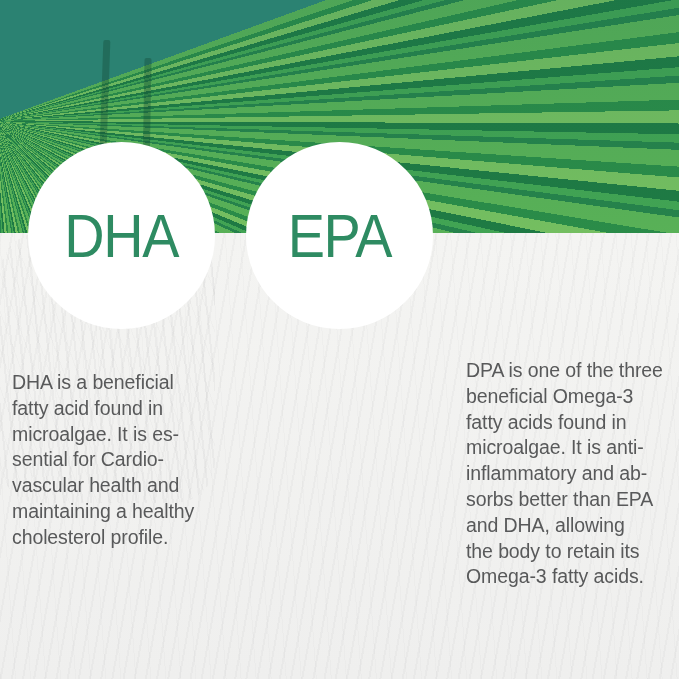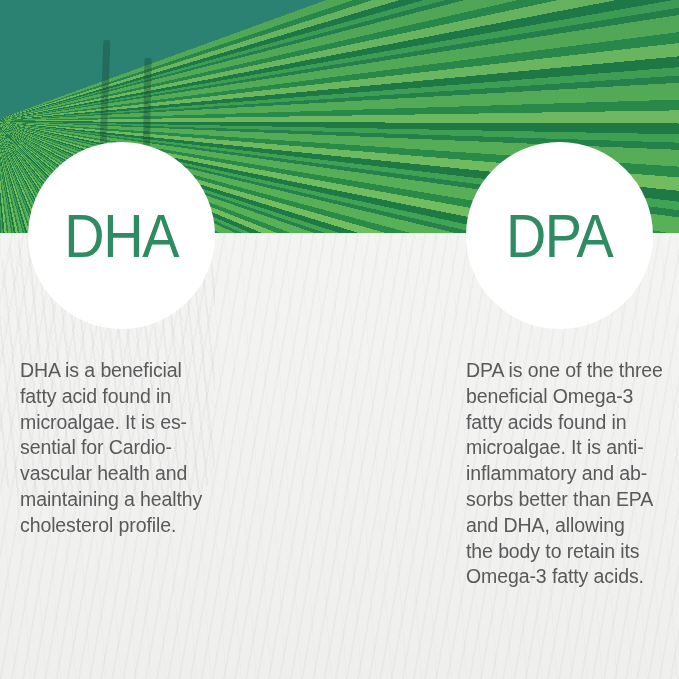--- a/index.html
+++ b/index.html
@@ -66,40 +66,40 @@
     line-height:1;
   }
 
   
   .para{
     position:absolute;top:358px;margin:0;width:218px;
     white-space:pre-line;
     color:var(--gray);
     font-size:19.5px;line-height:25.8px;letter-spacing:-0.1px;font-weight:400;
   }
-  .p1{left:20px;} .p2{left:245px;} .p3{left:466px;}
+  .p1{left:12px;margin-top:12px;} .p2{left:245px;} .p3{left:466px;}
 </style>
 </head>
 <body>
 
 <div class="canvas">
 
   <div class="photo">
     <div class="post post-1"></div>
     <div class="post post-2"></div>
   </div>
 
   <div class="texture-bottom"></div>
   <div class="texture-left"></div>
 
   <div class="circle c1">
     <span class="abbr">DHA</span>
   </div>
-  <div class="circle c3">
-    <span class="abbr">DPA</span>
+  <div class="circle c2">
+    <span class="abbr">EPA</span>
   </div>
 
   <p class="para p1">DHA is a beneficial
 fatty acid found in
 microalgae. It is es-
 sential for Cardio-
 vascular health and
 maintaining a healthy
 cholesterol profile.</p>
   <p class="para p3">DPA is one of the three

